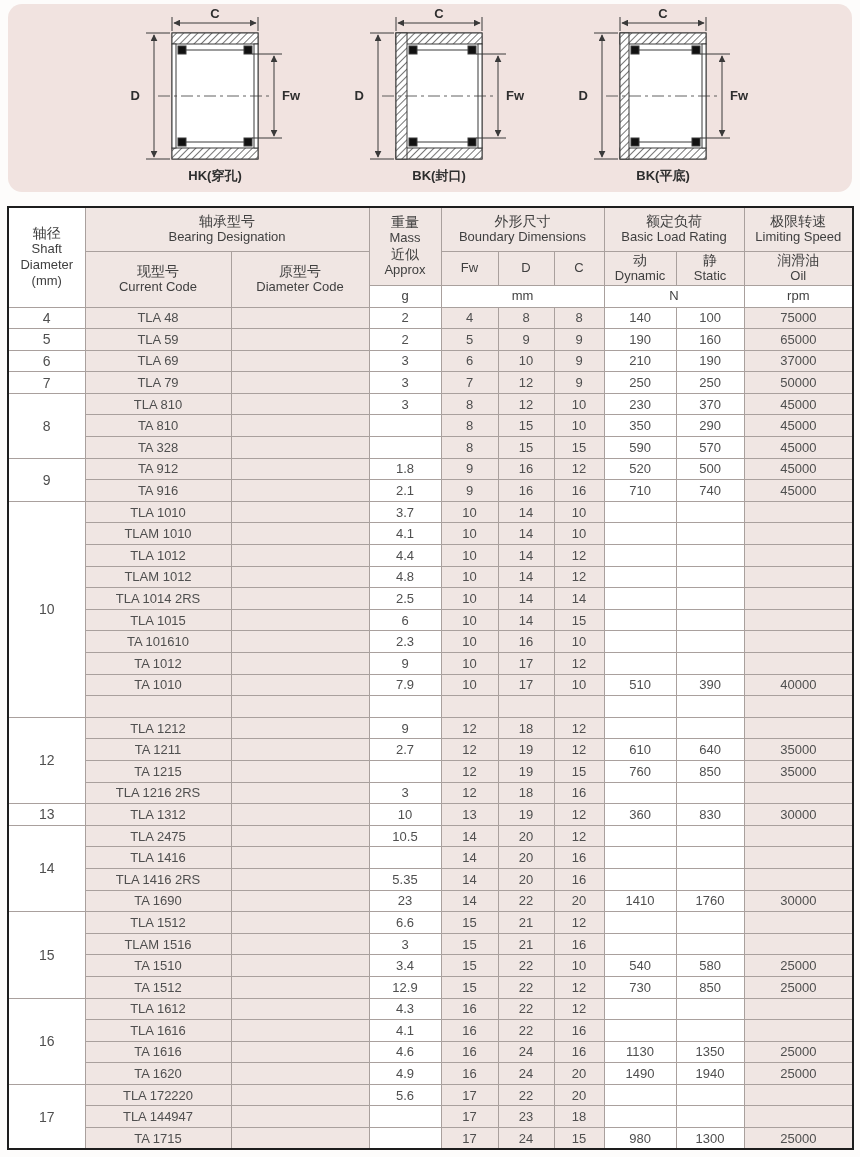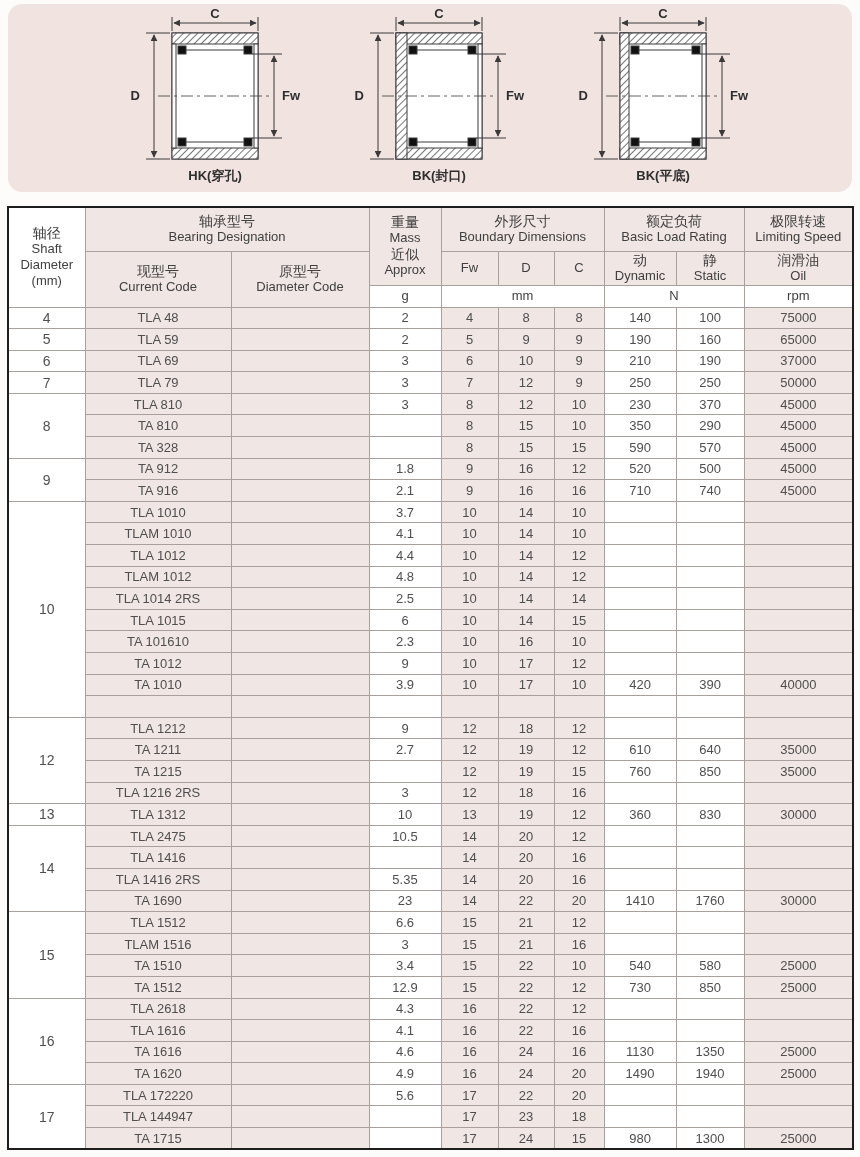--- a/index.html
+++ b/index.html
@@ -455,25 +455,25 @@
         <td class="c-fw">10</td>
         <td class="c-d">17</td>
         <td class="c-c">12</td>
         <td class="c-dyn"></td>
         <td class="c-stat"></td>
         <td class="c-oil"></td>
       </tr>
       <tr>
         <td class="c-cur">TA 1010</td>
         <td class="c-org"></td>
-        <td class="c-mass">3.9</td>
+        <td class="c-mass">7.9</td>
         <td class="c-fw">10</td>
         <td class="c-d">17</td>
         <td class="c-c">10</td>
-        <td class="c-dyn">420</td>
+        <td class="c-dyn">510</td>
         <td class="c-stat">390</td>
         <td class="c-oil">40000</td>
       </tr>
       <tr>
         <td class="c-cur"></td>
         <td class="c-org"></td>
         <td class="c-mass"></td>
         <td class="c-fw"></td>
         <td class="c-d"></td>
         <td class="c-c"></td>
@@ -623,21 +623,21 @@
         <td class="c-mass">12.9</td>
         <td class="c-fw">15</td>
         <td class="c-d">22</td>
         <td class="c-c">12</td>
         <td class="c-dyn">730</td>
         <td class="c-stat">850</td>
         <td class="c-oil">25000</td>
       </tr>
       <tr>
         <td rowspan="4" class="c-shaft">16</td>
-        <td class="c-cur">TLA 2618</td>
+        <td class="c-cur">TLA 1612</td>
         <td class="c-org"></td>
         <td class="c-mass">4.3</td>
         <td class="c-fw">16</td>
         <td class="c-d">22</td>
         <td class="c-c">12</td>
         <td class="c-dyn"></td>
         <td class="c-stat"></td>
         <td class="c-oil"></td>
       </tr>
       <tr>

